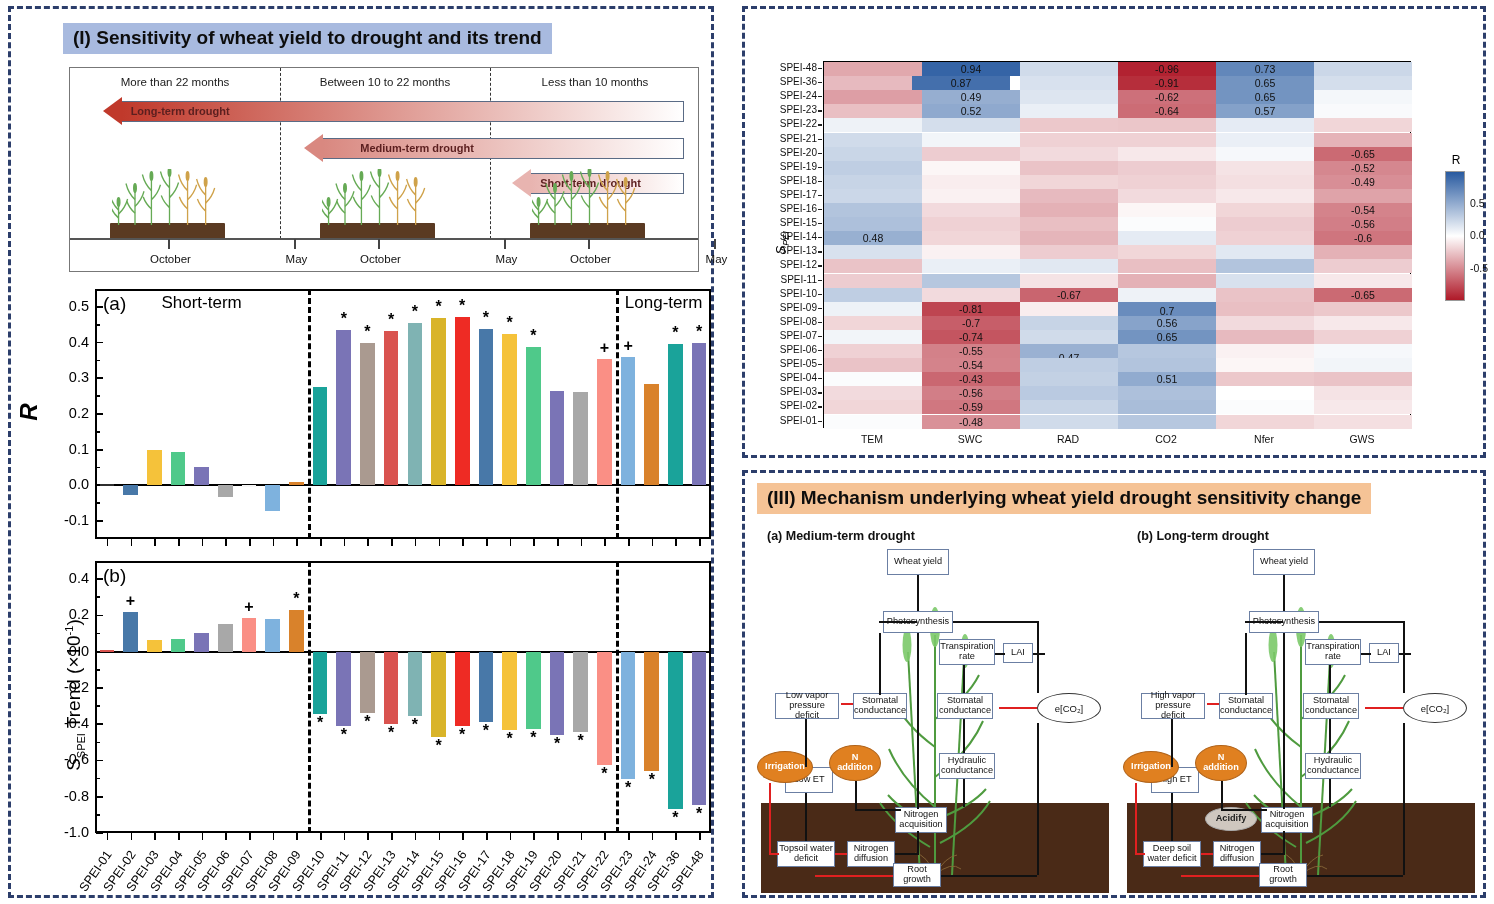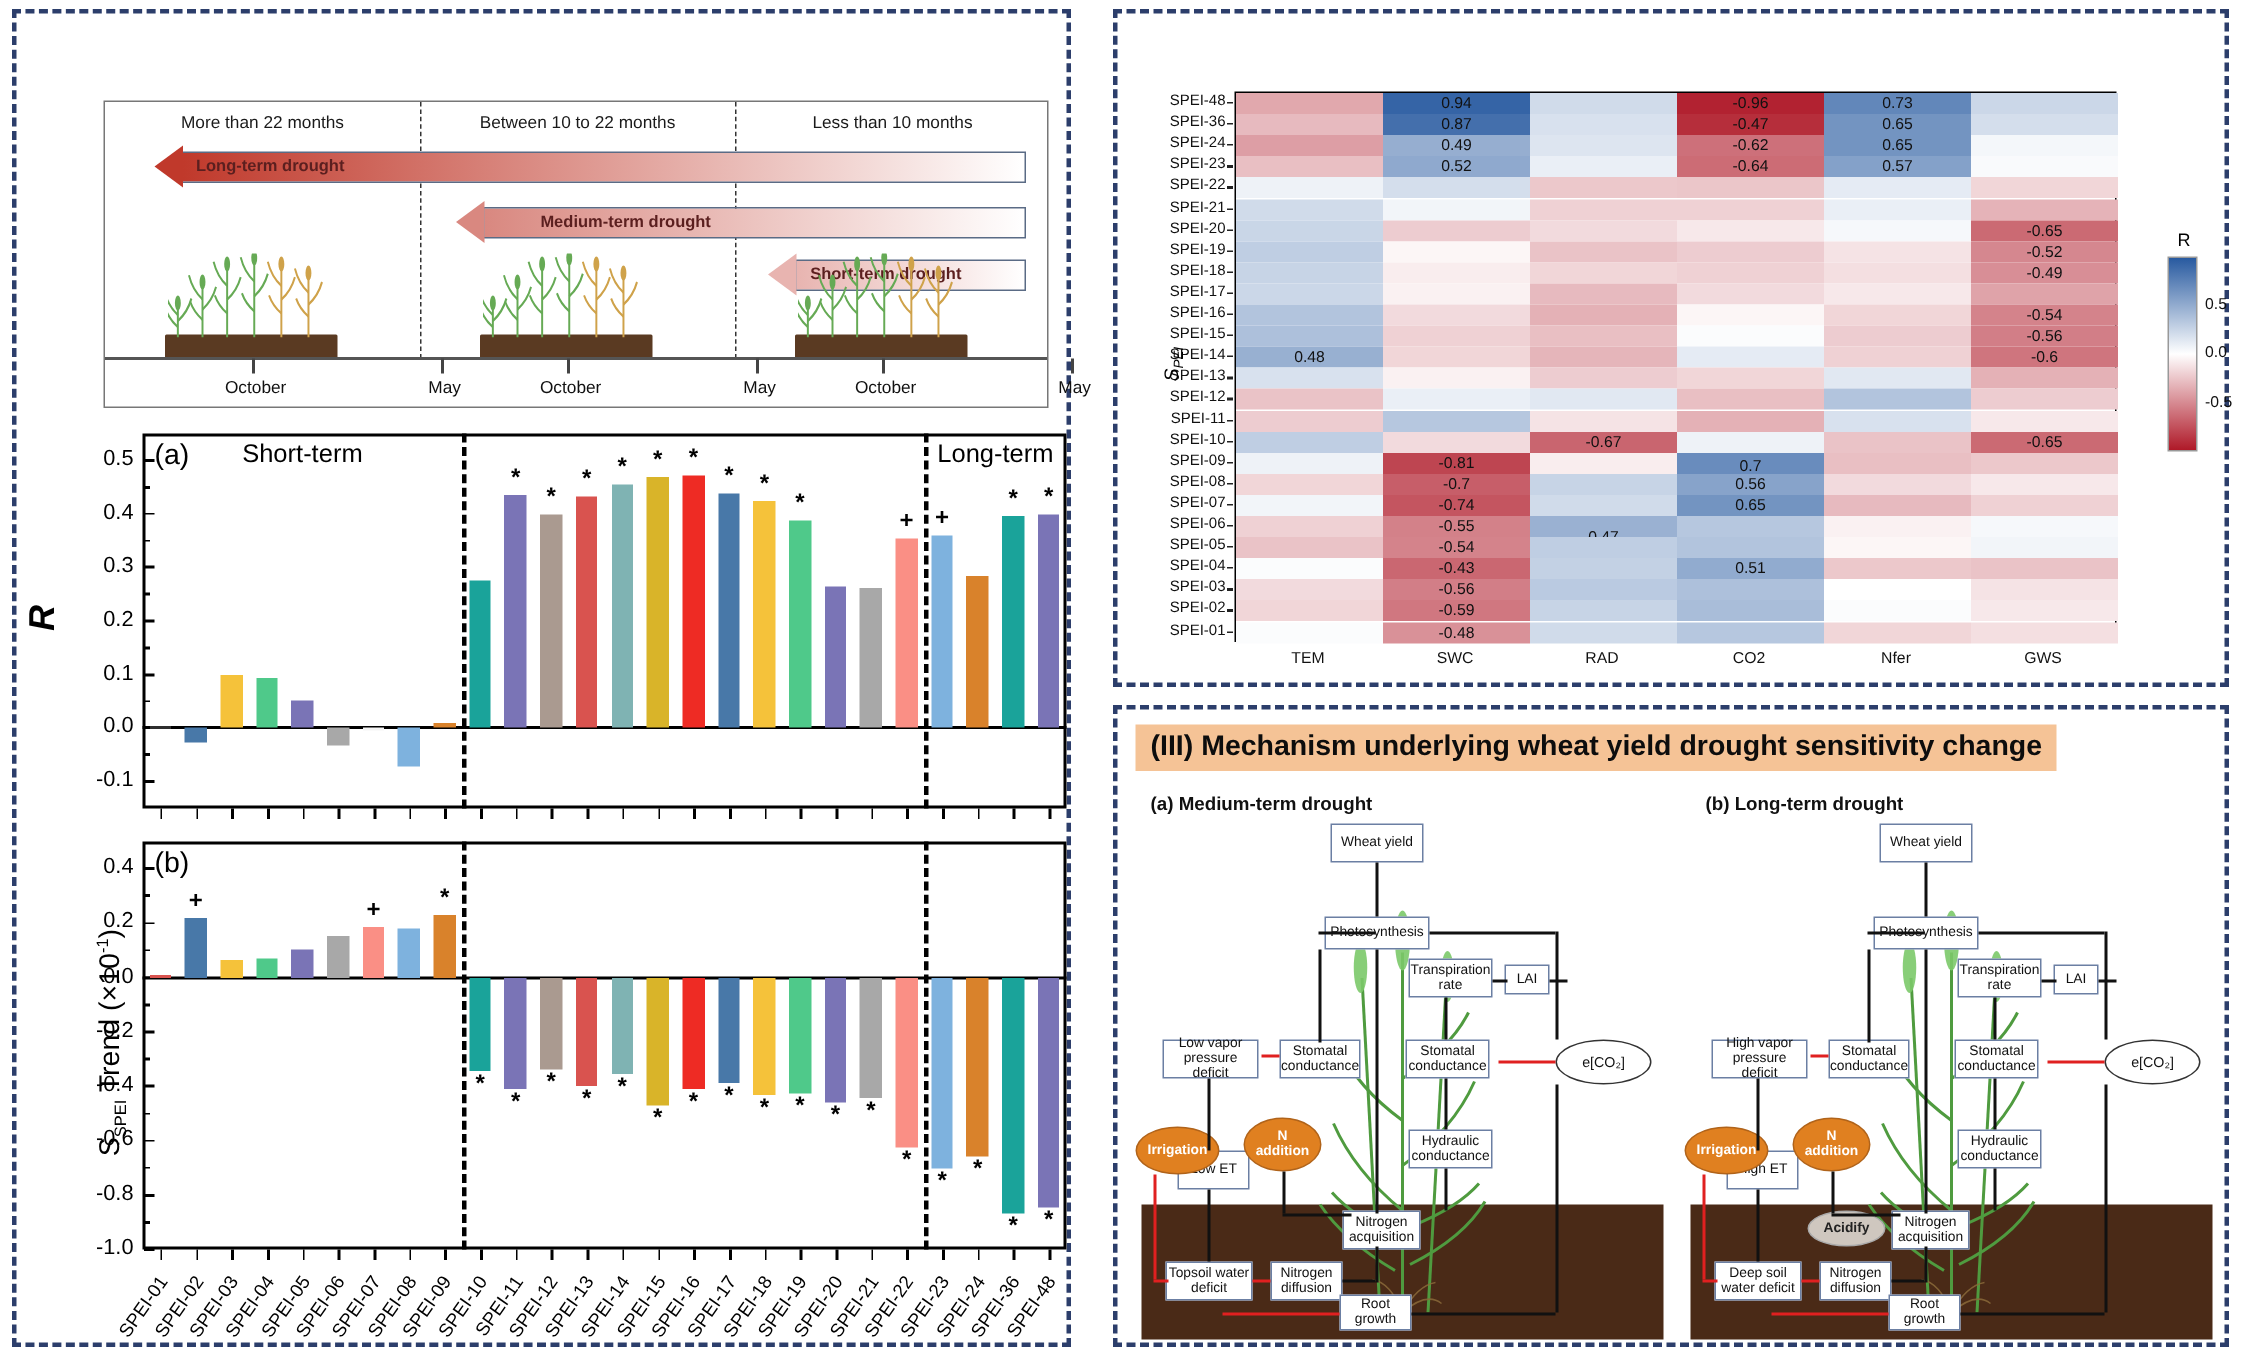--- a/index.html
+++ b/index.html
@@ -97,20 +97,21 @@
   .cloud {
     position:absolute; background:#fff; border:1.4px solid #333; border-radius:50%;
     font-size:9.5px; display:flex; align-items:center; justify-content:center; color:#111;
   }
   .wheatart { position:absolute; }
 </style>
 </head>
 <body>
 
 <div class="panel" id="panel-I">
+  <div class="panel-title" id="title-I">(I) Sensitivity of wheat yield to drought and its trend</div>
 
   <div id="concept">
       <div class="cseg-label" style="left:0px; width:210px;">More than 22 months</div>
       <div class="cseg-label" style="left:210px; width:210px;">Between 10 to 22 months</div>
       <div class="cseg-label" style="left:420px; width:210px;">Less than 10 months</div>
       <div class="cdiv" style="left:210px;"></div>
       <div class="cdiv" style="left:420px;"></div>
       <div class="arrowbar" style="left:50.65px; top:33px; width:563.6px;
        background: linear-gradient(to right, #c0392b, #ffffff);"></div>
       <div class="arrowhead" style="left:32.65px; top:29px;
@@ -571,26 +572,26 @@
         <div class="hm-cell" style="left:196px; top:0px; width:98px; height:14.1px;
          background:rgb(208,219,234);"></div>
         <div class="hm-cell" style="left:294px; top:0px; width:98px; height:14.1px;
          background:rgb(178,34,49);">-0.96</div>
         <div class="hm-cell" style="left:392px; top:0px; width:98px; height:14.1px;
          background:rgb(98,135,186);">0.73</div>
         <div class="hm-cell" style="left:490px; top:0px; width:98px; height:14.1px;
          background:rgb(203,215,232);"></div>
         <div class="hm-cell" style="left:0px; top:14.1px; width:98px; height:14.1px;
          background:rgb(231,186,191);"></div>
-        <div class="hm-cell" style="left:98px; top:14.1px; width:98px; height:14.1px;
+        <div class="hm-cell" style="left:88px; top:14.1px; width:98px; height:14.1px;
          background:rgb(68,111,172);">0.87</div>
         <div class="hm-cell" style="left:196px; top:14.1px; width:98px; height:14.1px;
          background:rgb(216,225,238);"></div>
         <div class="hm-cell" style="left:294px; top:14.1px; width:98px; height:14.1px;
-         background:rgb(182,46,59);">-0.47</div>
+         background:rgb(182,46,59);">-0.91</div>
         <div class="hm-cell" style="left:392px; top:14.1px; width:98px; height:14.1px;
          background:rgb(115,148,193);">0.65</div>
         <div class="hm-cell" style="left:490px; top:14.1px; width:98px; height:14.1px;
          background:rgb(212,222,236);"></div>
         <div class="hm-cell" style="left:0px; top:28.2px; width:98px; height:14.1px;
          background:rgb(221,158,165);"></div>
         <div class="hm-cell" style="left:98px; top:28.2px; width:98px; height:14.1px;
          background:rgb(150,174,208);">0.49</div>
         <div class="hm-cell" style="left:196px; top:28.2px; width:98px; height:14.1px;
          background:rgb(221,229,240);"></div>

